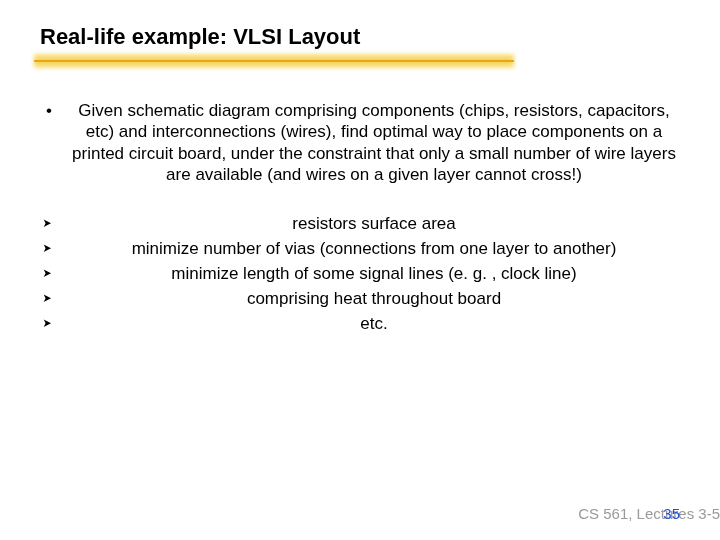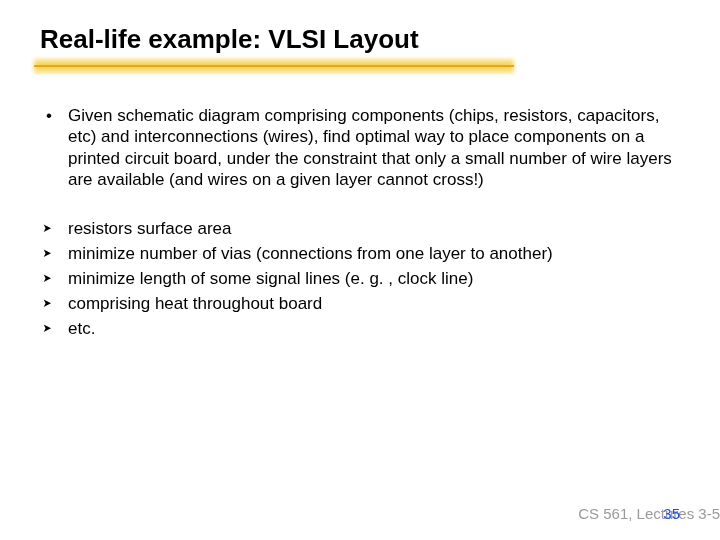--- a/index.html
+++ b/index.html
@@ -13,21 +13,21 @@
     overflow: hidden;
   }
   .slide {
     position: relative;
     width: 720px;
     height: 540px;
     box-sizing: border-box;
     padding: 24px 40px 0 40px;
   }
   .title {
-    font-size: 26px;
+    font-size: 22px;
     font-weight: bold;
     margin: 0 0 4px 0;
   }
   .underline {
     position: relative;
     height: 16px;
     margin-bottom: 30px;
   }
   .underline .haze {
     position: absolute;
@@ -43,20 +43,21 @@
     position: absolute;
     left: -6px;
     top: 6px;
     width: 480px;
     height: 2px;
     background: #e8a617;
   }
   .body {
     font-size: 17px;
     line-height: 1.25;
+    text-align: center;
   }
   .bullets {
     list-style: none;
     padding: 0;
     margin: 0 0 28px 0;
   }
   .bullets > li {
     position: relative;
     padding-left: 28px;
     margin-bottom: 26px;

